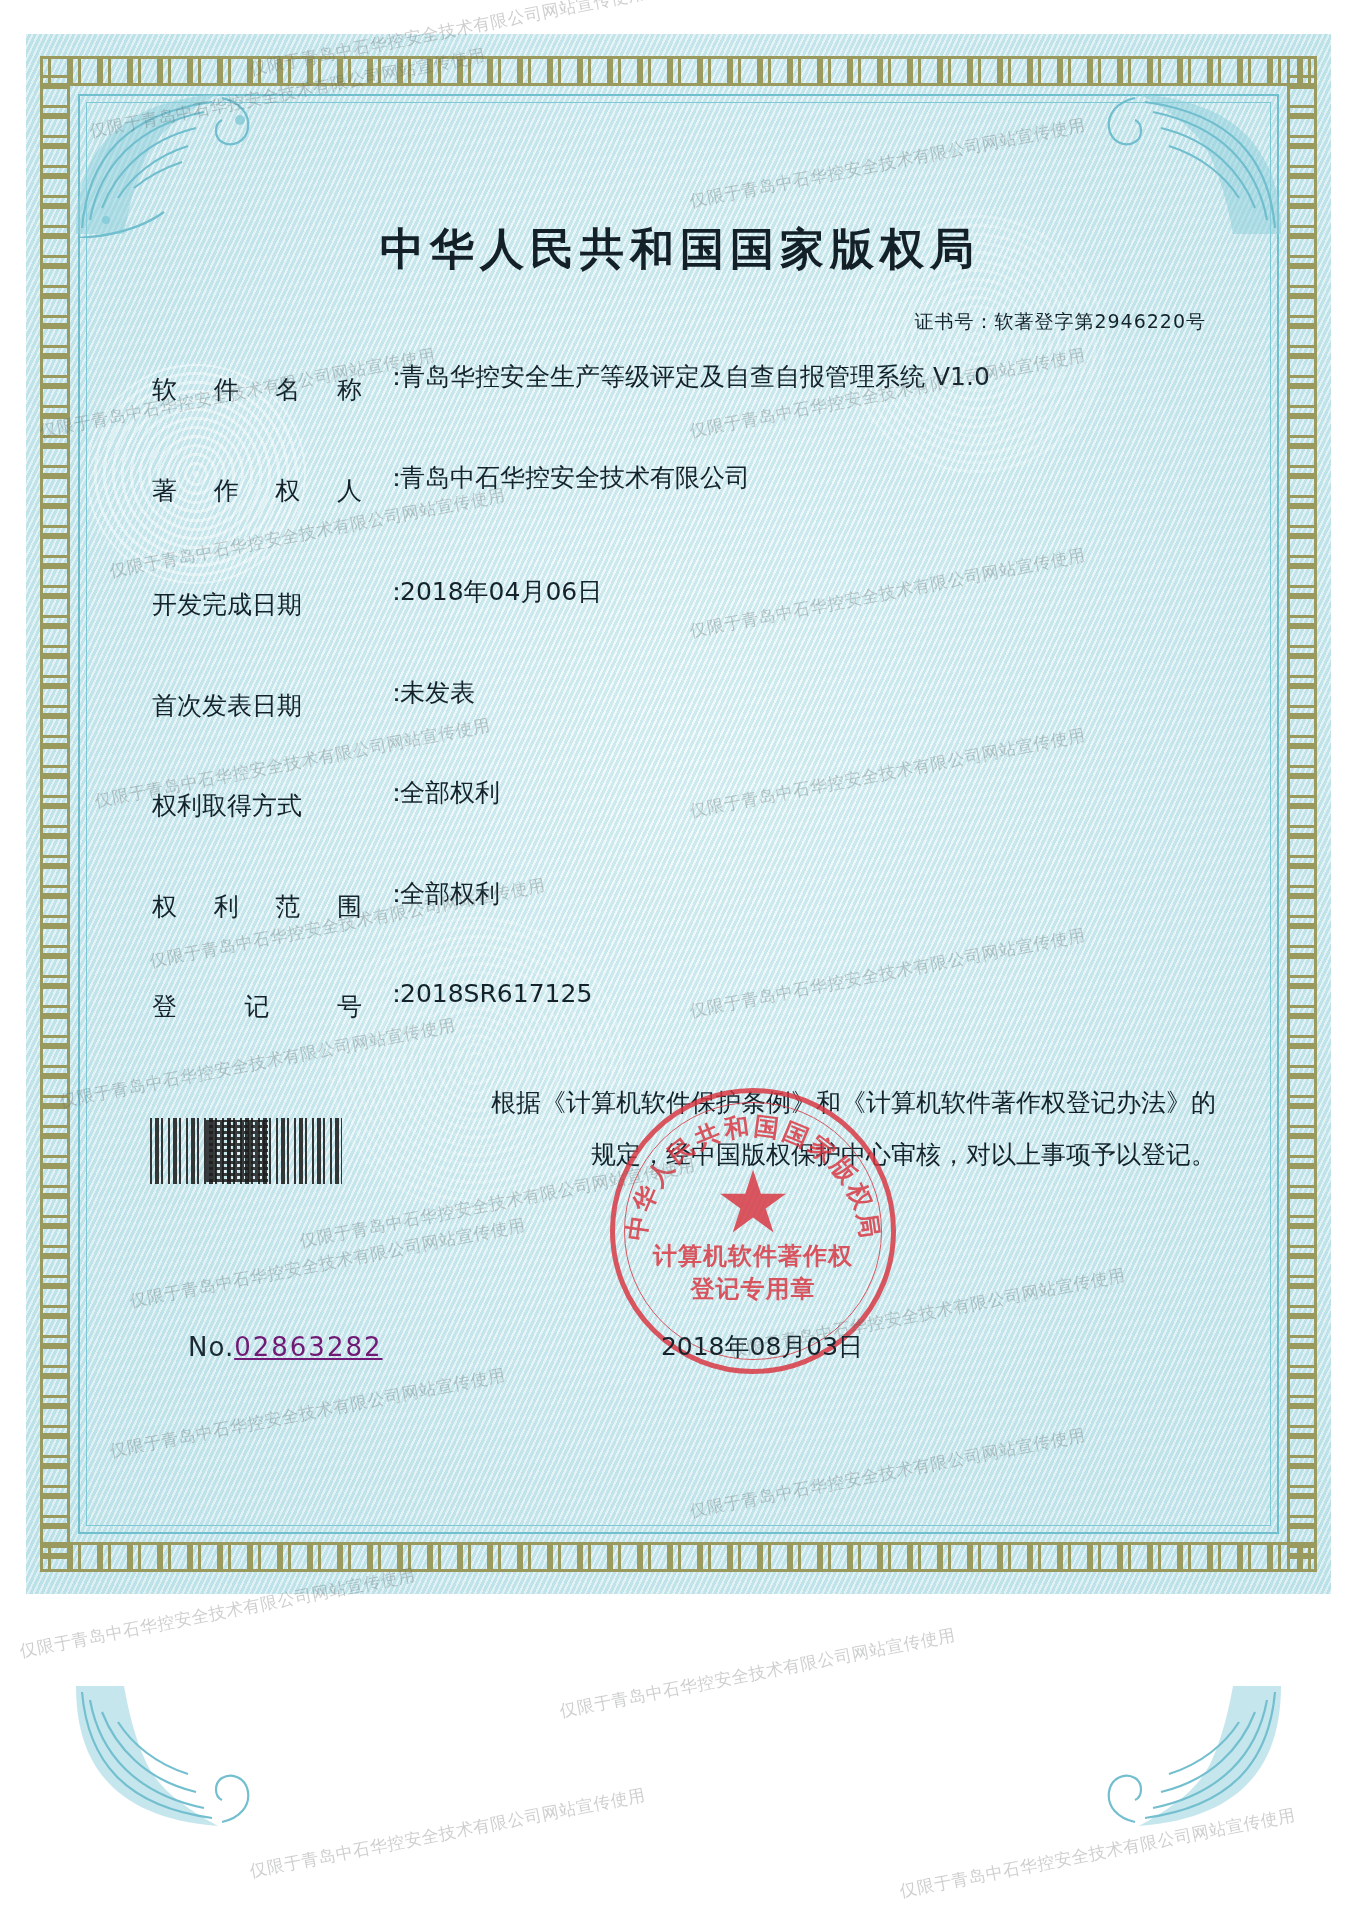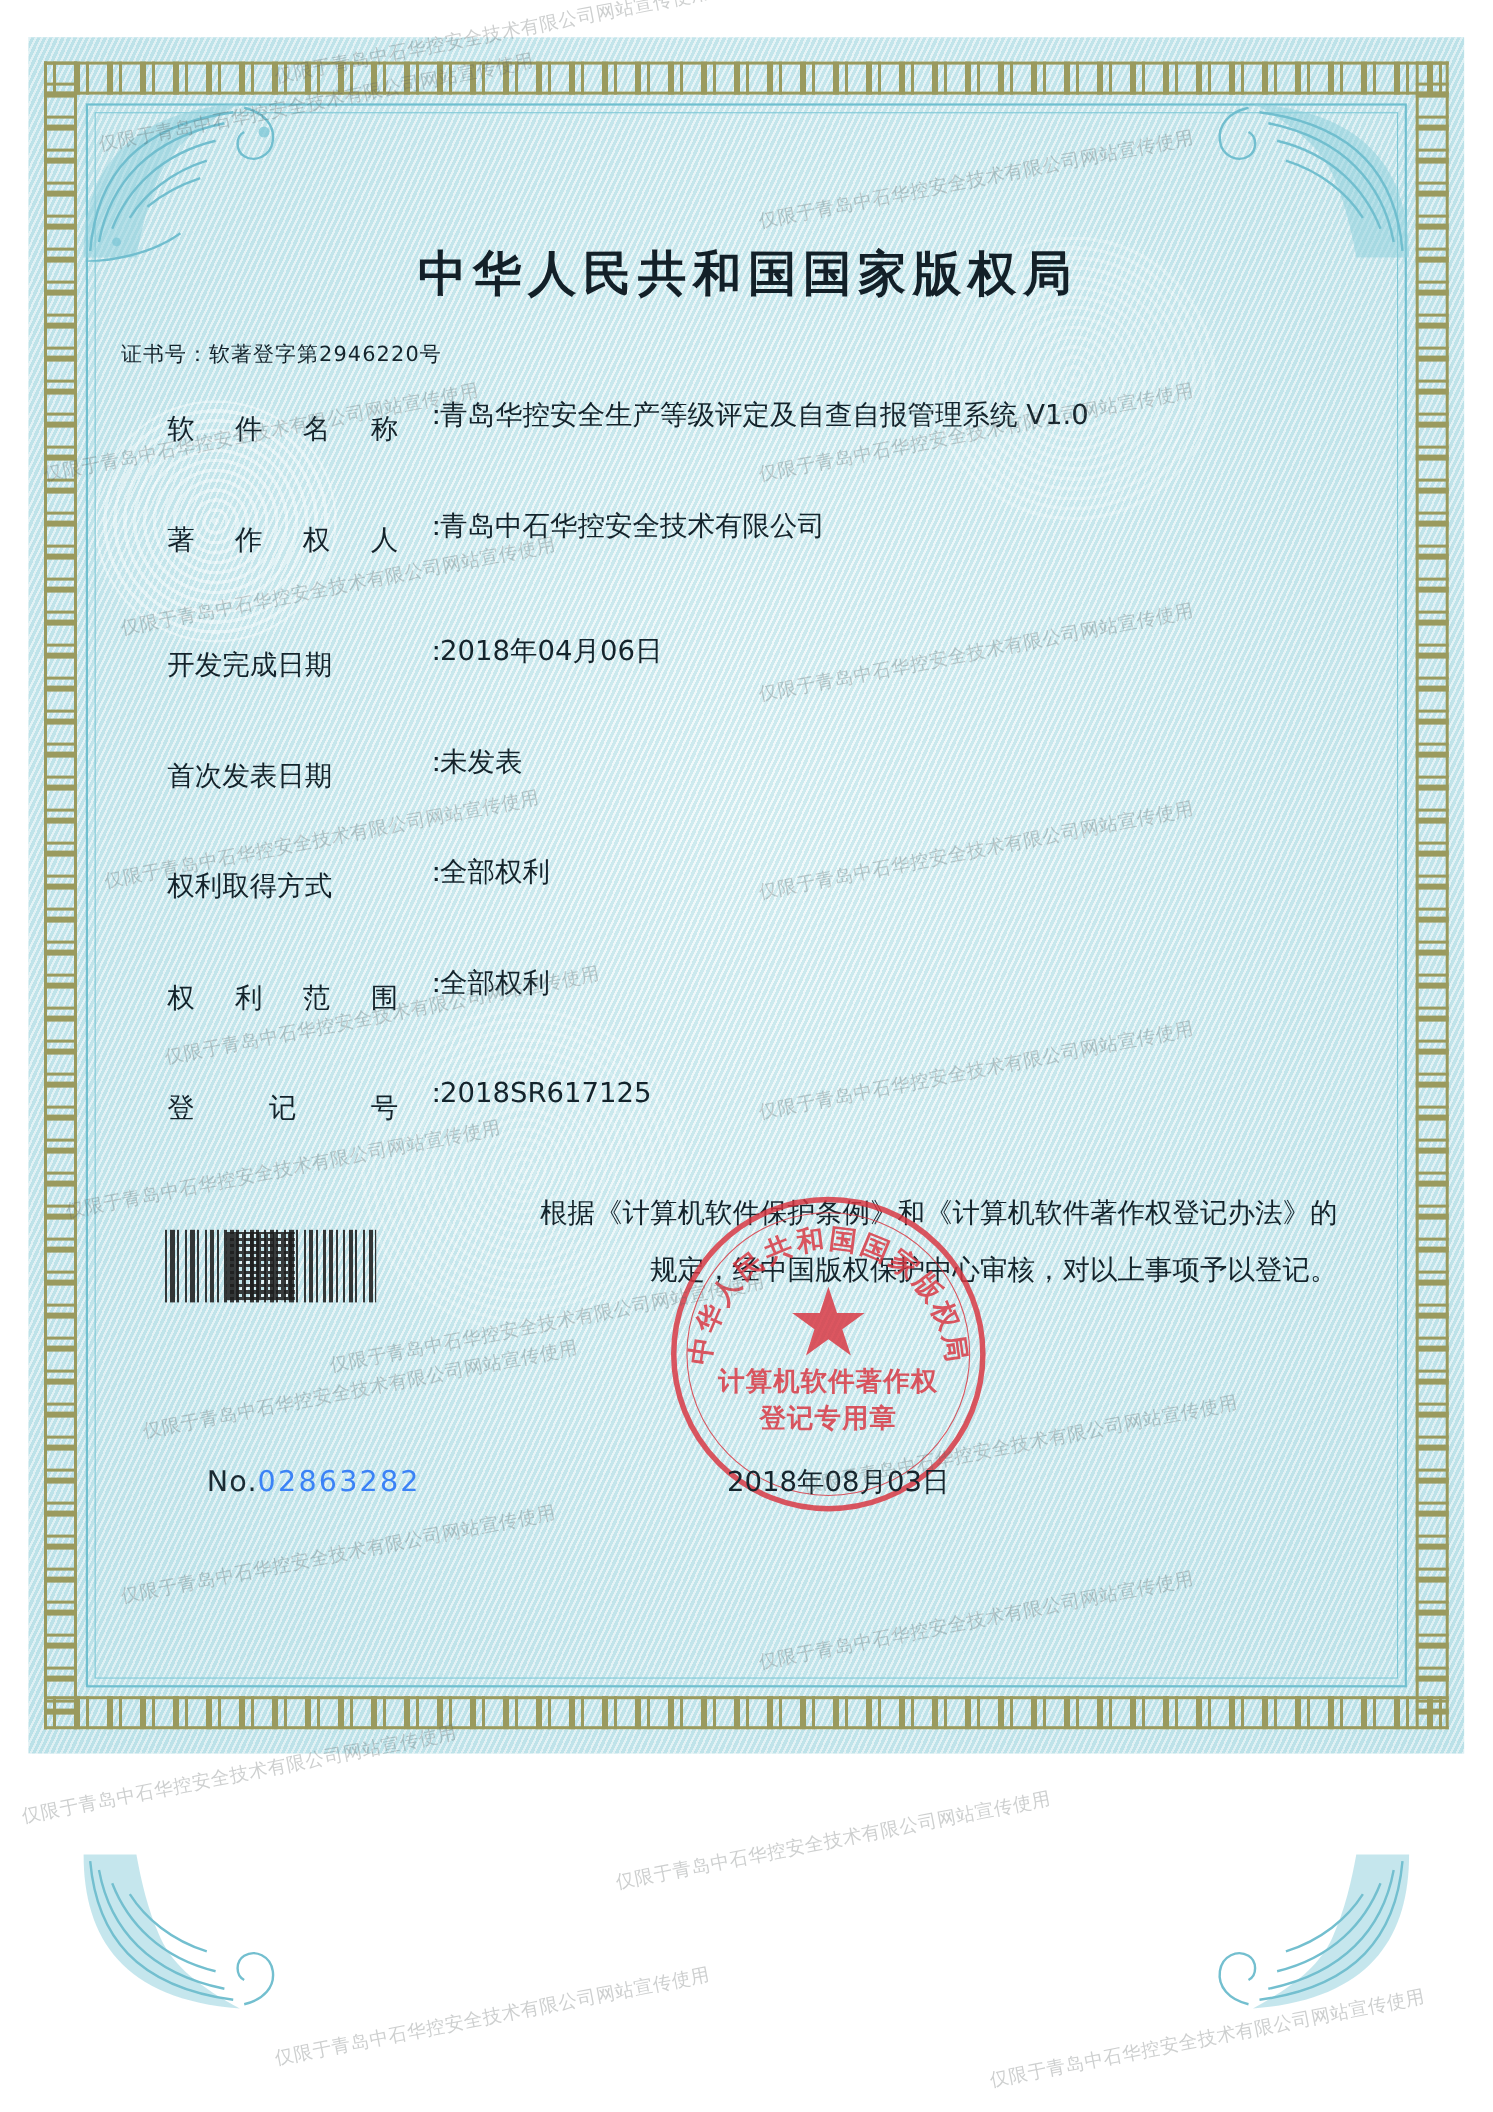--- a/index.html
+++ b/index.html
@@ -160,21 +160,21 @@
     font-size: 50px;
     letter-spacing: 7px;
     font-weight: 700;
     margin-top: 38px;
     color: #0f1c24;
     font-family: "DejaVu Serif", "Liberation Serif", serif;
   }
 
   .cert-no {
     margin-top: 30px;
-    text-align: left;
+    text-align: right;
     padding-right: 44px;
     font-size: 19px;
     letter-spacing: 1px;
     font-family: "DejaVu Sans", "Liberation Sans", sans-serif;
   }
 
   .fields {
     margin-top: 24px;
     padding-left: 42px;
     font-family: "DejaVu Sans", "Liberation Sans", sans-serif;
@@ -313,22 +313,23 @@
   .serial {
     position: absolute;
     left: 188px;
     top: 1332px;
     font-size: 26px;
     font-family: "DejaVu Sans", "Liberation Sans", sans-serif;
     color: #1a2a32;
     letter-spacing: 1px;
   }
   .serial .num {
-    color: #3b82f6;
+    color: #701a75;
     letter-spacing: 2px;
+    text-decoration: underline;
   }
 
   
   .wm-layer {
     position: absolute;
     inset: 0;
     pointer-events: none;
     overflow: hidden;
   }
   .wm {

